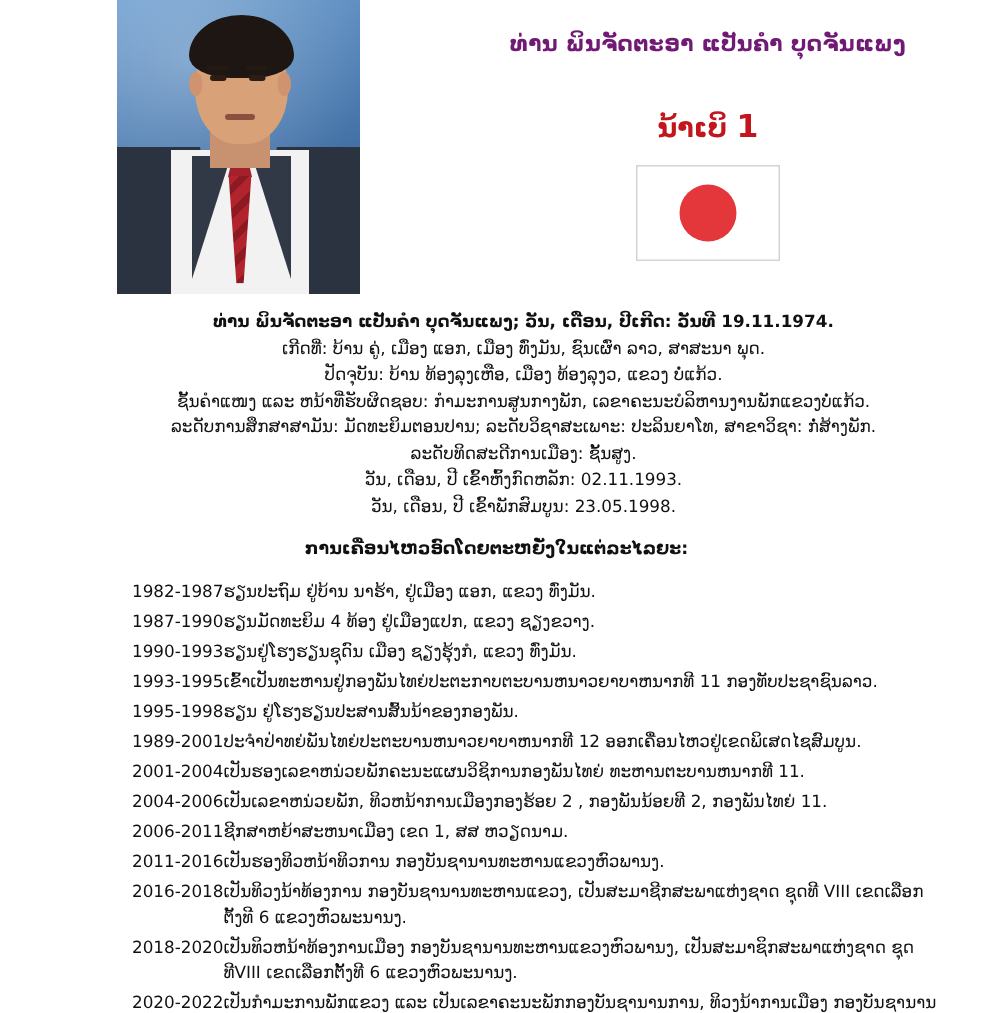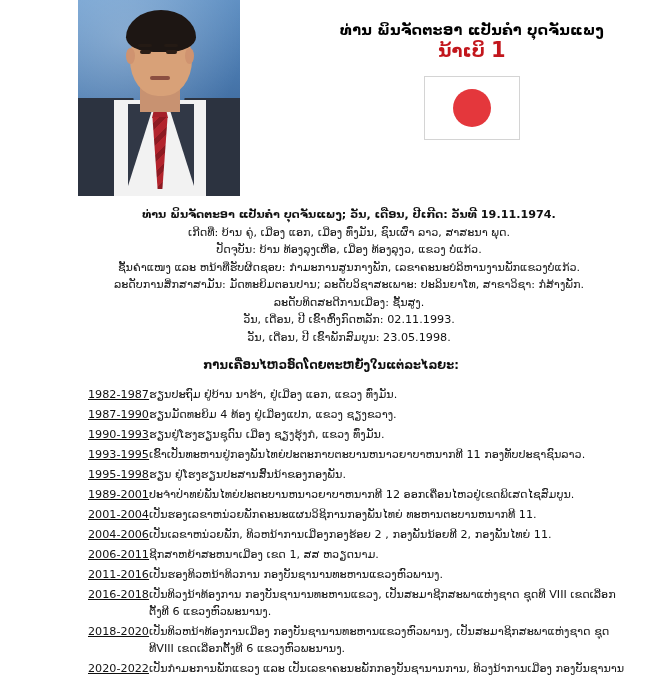--- a/index.html
+++ b/index.html
@@ -156,24 +156,25 @@
   .header-right {
     flex: 1;
     padding-left: 42px;
     padding-top: 22px;
     text-align: center;
   }
   .name-title {
     font-size: 14.5px;
     font-weight: bold;
     letter-spacing: 0.2px;
-    color: #000000;
+    color: #701a75;
     white-space: nowrap;
   }
   .rank-line {
+    margin-top: 34px;
     font-size: 18px;
     font-weight: bold;
     color: #c2161c;
     text-align: center;
   }
   .rank-line .num {
     font-size: 21px;
     font-weight: bold;
     color: #c2161c;
   }
@@ -223,21 +224,20 @@
     line-height: 17px;
   }
   table.career td {
     vertical-align: top;
     padding: 1.5px 0;
   }
   table.career td.yr {
     width: 108px;
     padding-left: 88px;
     white-space: nowrap;
-    text-decoration: underline;
   }
   table.career td.desc {
     padding-right: 36px;
     margin-left: 10px;
   }
 </style>
 </head>
 <body>
 
 <div class="page">

